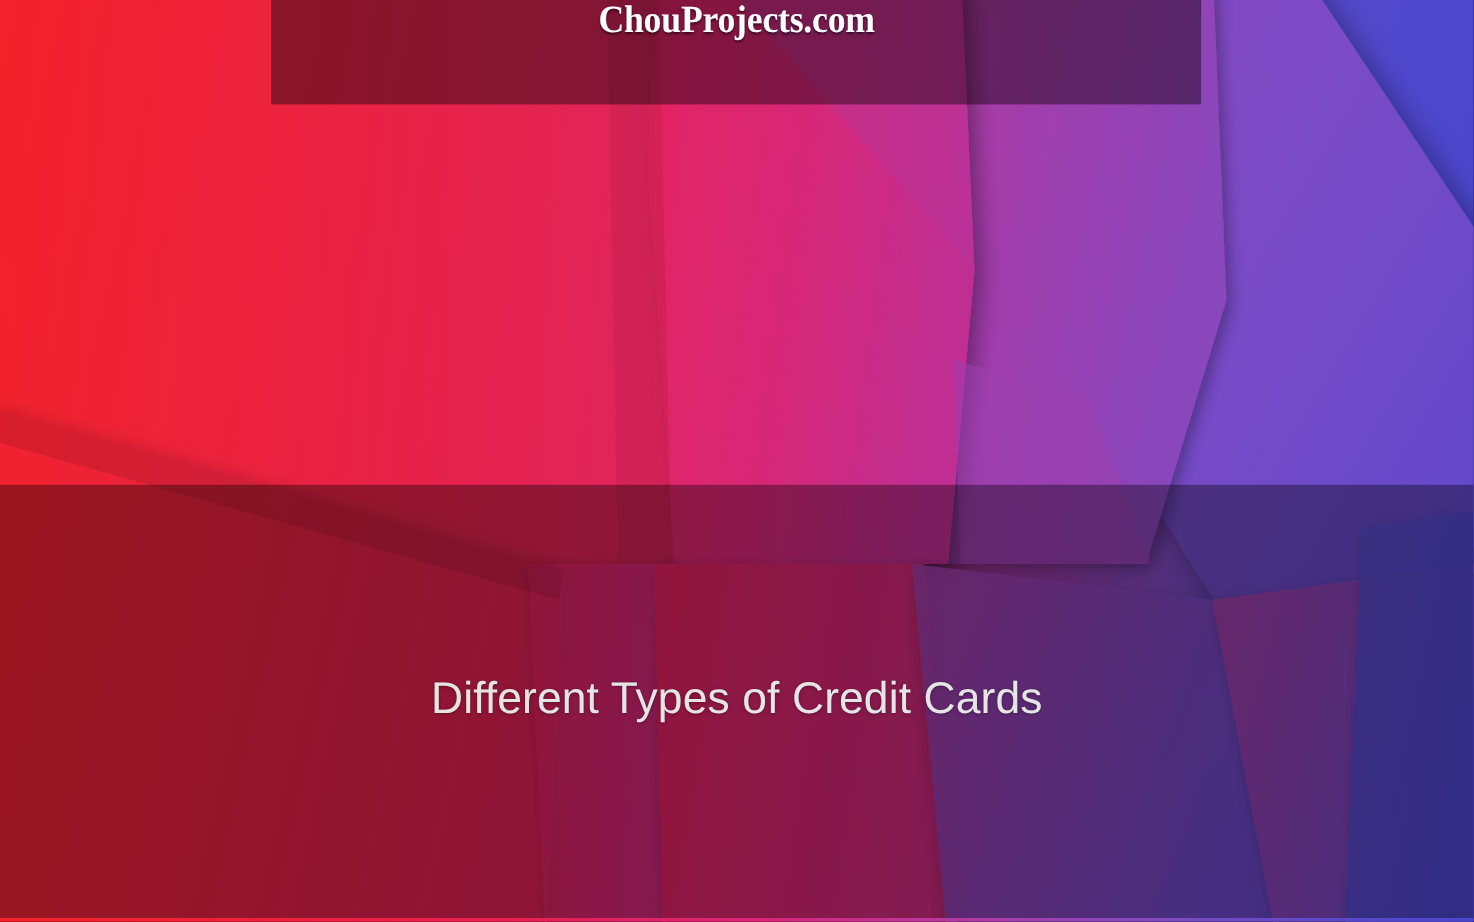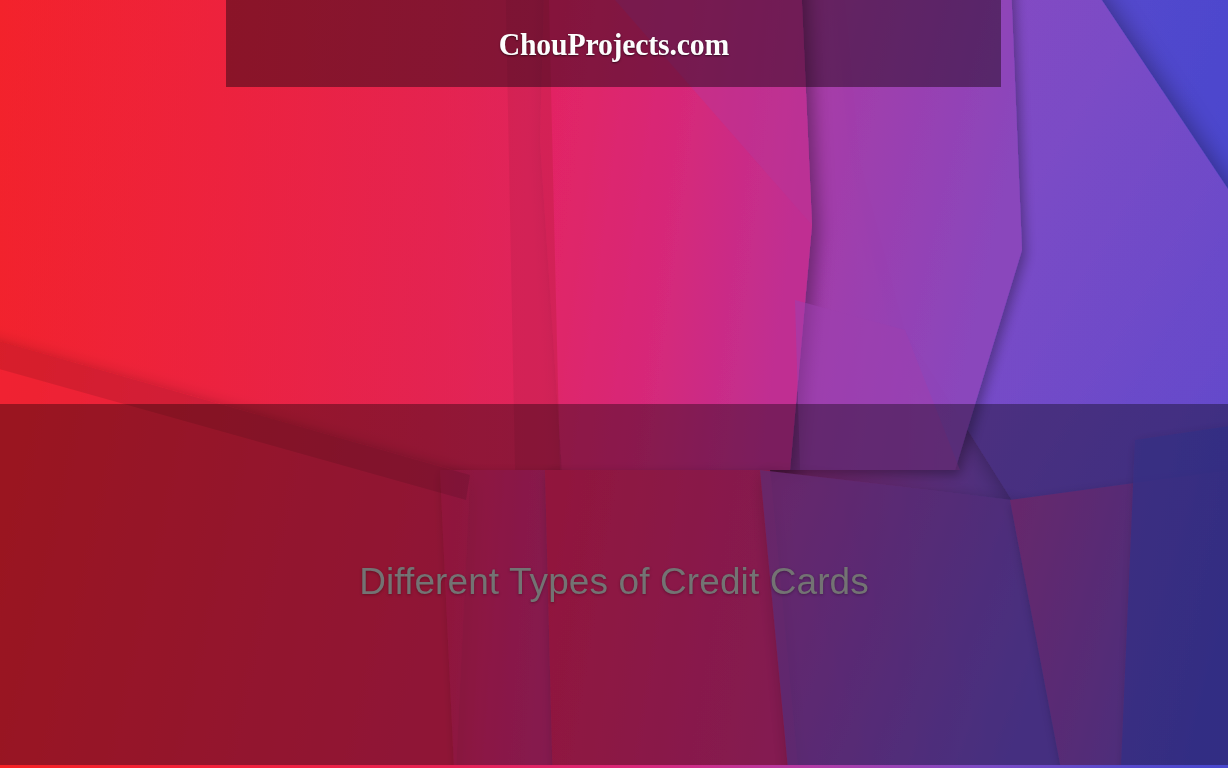--- a/index.html
+++ b/index.html
@@ -27,21 +27,21 @@
 
   
   #watermark-band {
     position: absolute;
     left: 226px;
     top: 0;
     width: 775px;
     height: 87px;
     background: rgba(22, 4, 16, 0.46);
     display: flex;
-    align-items: center;
+    align-items: flex-start;
     justify-content: center;
     z-index: 6;
   }
   #watermark-text {
     font-family: "Liberation Serif", "DejaVu Serif", serif;
     font-weight: bold;
     font-size: 32px;
     line-height: 1;
     letter-spacing: -0.2px;
     color: #fdfdfd;
@@ -59,21 +59,21 @@
     width: 1228px;
     text-align: center;
     z-index: 7;
   }
   #page-title {
     display: inline-block;
     font-family: "Liberation Sans", sans-serif;
     font-weight: 400;
     font-size: 37px;
     line-height: 44px;
-    color: #737373;
+    color: #e5e5e5;
     letter-spacing: 0.1px;
     white-space: nowrap;
     text-shadow: 0 1px 3px rgba(0,0,0,0.30);
   }
 </style>
 </head>
 <body>
 
 <div id="stage">
 

